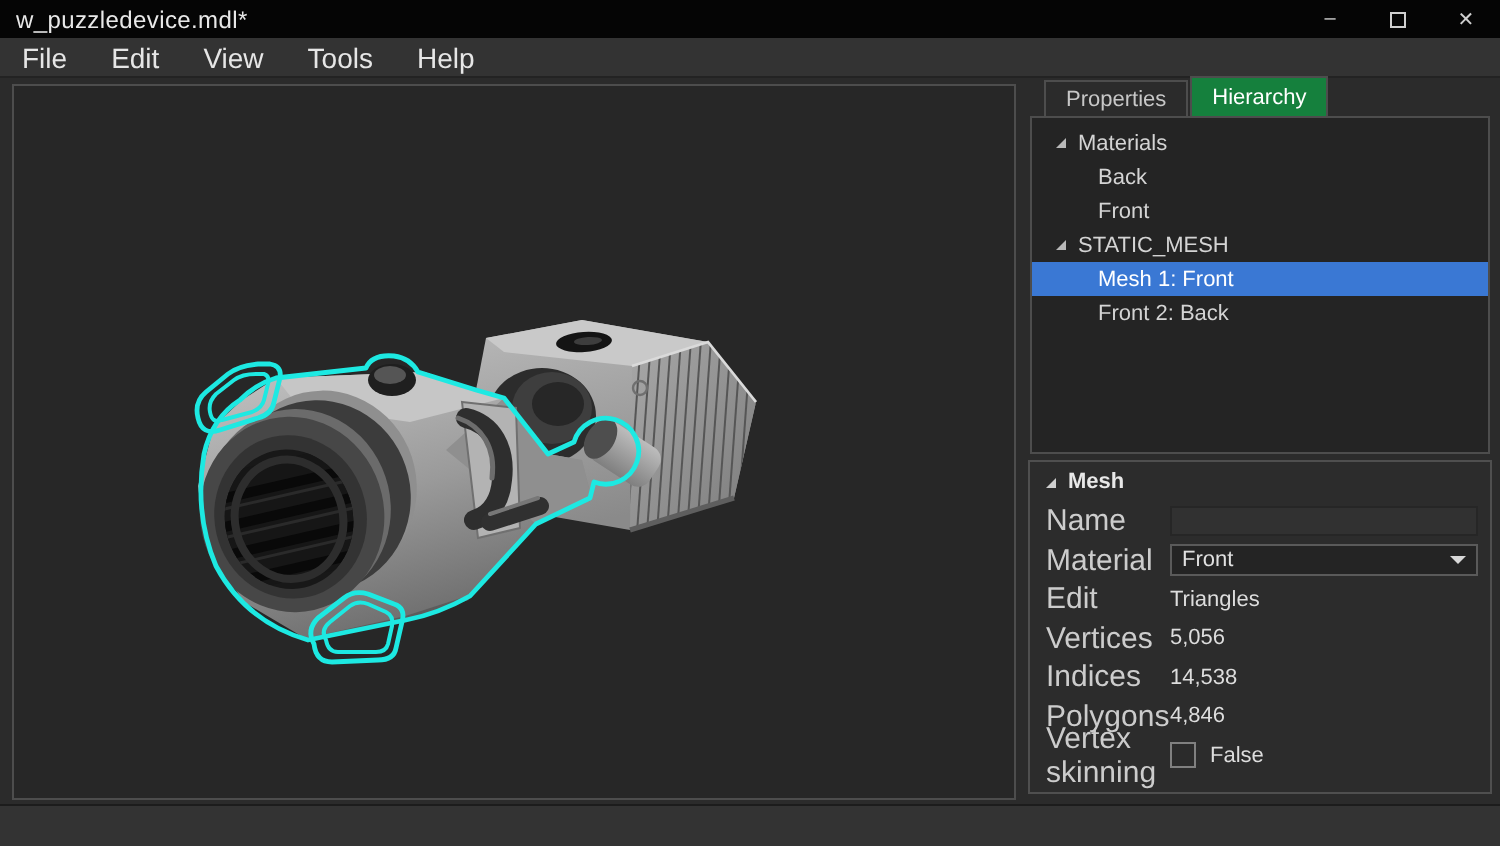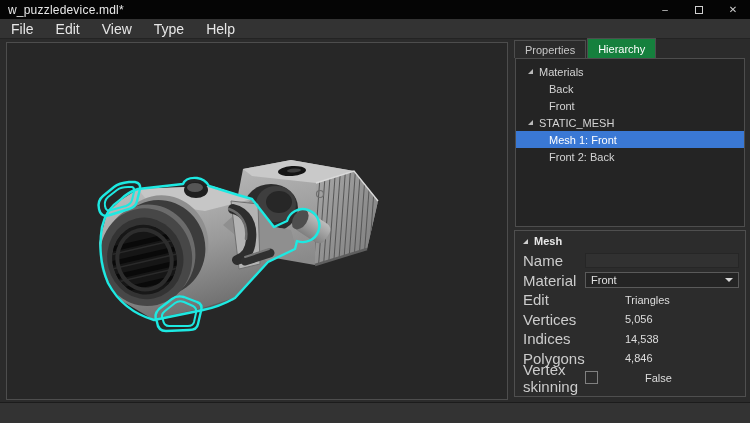--- a/index.html
+++ b/index.html
@@ -23,21 +23,21 @@
   .menu-item { color:#e6e6e6; font-size:14px; padding:0 11px; height:100%;
                display:flex; align-items:center; }
 
   
   .viewport { position:absolute; left:6px; top:42px; width:502px; height:358px;
               background:#272727; border:1px solid #4d4d4d; }
   .viewport svg { display:block; width:100%; height:100%; }
 
   
   .rightpanel { position:absolute; left:514px; top:38px; width:232px; height:362px; }
-  .tabs { position:absolute; left:0; top:0; height:20px; display:flex;justify-content:center; }
+  .tabs { position:absolute; left:8px; top:0; height:20px; display:flex;justify-content:center; }
   .tab { font-size:11px; padding:0 10px; height:20px; display:flex; align-items:center;
          border:1px solid #4d4d4d; border-bottom:none; margin-right:1px; }
   .tab.inactive { background:#2b2b2b; color:#c7c7c7; margin-top:2px; height:18px; }
   .tab.active   { background:#15803d; color:#ffffff; }
 
   .treebox { position:absolute; left:1px; top:20px; width:230px; height:169px;
              background:#242424; border:1px solid #4d4d4d; padding-top:4px; overflow:hidden; }
   .tree-row { height:17px; display:flex; align-items:center; font-size:11px; color:#d4d4d4; }
   .tree-row.lvl0 { padding-left:12px; }
   .tree-row.lvl1 { padding-left:33px; }
@@ -45,21 +45,21 @@
   .twisty { width:0; height:0; border-bottom:5px solid #b9b9b9; border-left:5px solid transparent;
             margin-right:6px; flex:0 0 auto; }
 
   .meshbox { position:absolute; left:0; top:192px; width:232px; height:167px;
              background:#2c2c2c; border:1px solid #4f4f4f; }
   .mesh-header { height:20px; display:flex; align-items:center; padding-left:8px;
                  font-size:11px; font-weight:bold; color:#e8e8e8; }
   .mesh-header .twisty { border-bottom-color:#cfcfcf; }
   .prop-row { height:19.5px; display:flex; align-items:center; padding:0 6px 0 8px; }
   .prop-label { width:62px; flex:0 0 auto; font-size:15px; color:#cccccc; }
-  .prop-value { font-size:11px; color:#dddddd;margin-left:40px; }
+  .prop-value { font-size:11px; color:#dddddd; }
   .prop-input { flex:1; height:15px; background:#313131; border:1px solid #262626;
                 color:#e0e0e0; font-size:11px; padding:0 4px; outline:none;
                 font-family:"Liberation Sans", sans-serif; }
   .prop-select { flex:1; height:16px; background:#242424; border:1px solid #5a5a5a;
                  display:flex; align-items:center; padding:0 5px; color:#e0e0e0; font-size:11px; }
   .prop-select .caret { margin-left:auto; width:0; height:0;
                         border-left:4px solid transparent; border-right:4px solid transparent;
                         border-top:4px solid #d8d8d8; }
   .checkbox { width:13px; height:13px; background:#2b2b2b; border:1px solid #808080;
               margin-right:7px; flex:0 0 auto; }
@@ -85,21 +85,21 @@
       <div class="win-btn">
         <span>✕</span>
       </div>
     </div>
   </div>
 
   <div class="menubar">
     <div class="menu-item">File</div>
     <div class="menu-item">Edit</div>
     <div class="menu-item">View</div>
-    <div class="menu-item">Type</div>
+    <div class="menu-item">Tools</div>
     <div class="menu-item">Help</div>
   </div>
 
   <div class="viewport">
     <svg viewBox="0 0 500 356" preserveAspectRatio="none">
       <defs>
         <linearGradient id="bodyGrad" x1="0" y1="0" x2="0.4" y2="1">
           <stop offset="0" stop-color="#c3c3c3"></stop>
             <stop offset="0.55" stop-color="#9a9a9a"></stop>
             <stop offset="1" stop-color="#6e6e6e"></stop>

